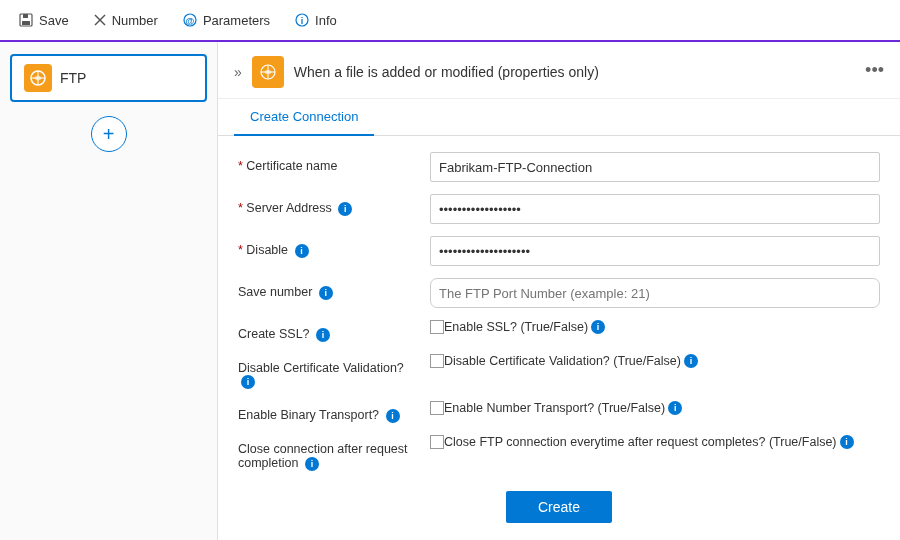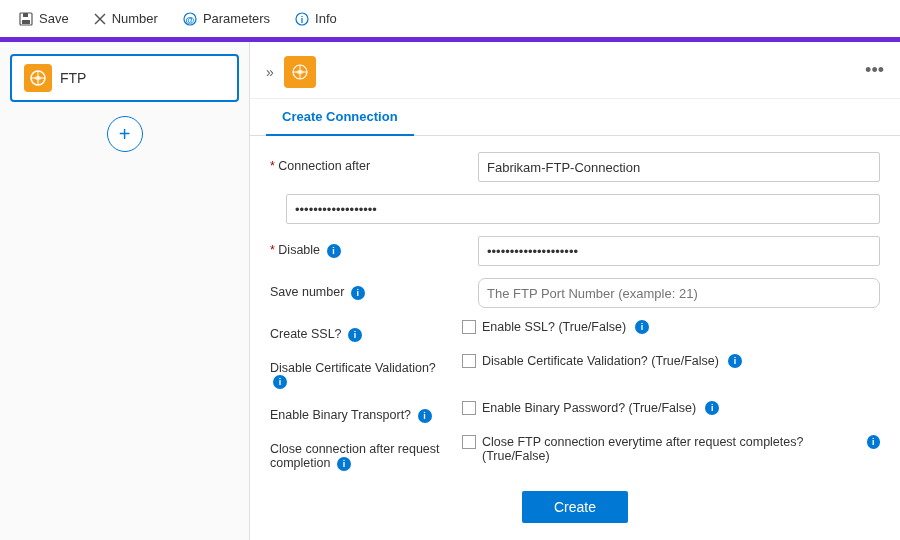--- a/index.html
+++ b/index.html
@@ -1,37 +1,37 @@
 <!DOCTYPE html>
 <html><head>
   <meta charset="utf-8">
   <style>
     * { box-sizing: border-box; margin: 0; padding: 0; }
     body { font-family: 'Segoe UI', sans-serif; font-size: 13px; background: #f5f5f5; width: 900px; height: 540px; overflow: hidden; }
 
     
     .toolbar {
       display: flex; align-items: center; gap: 16px;
-      padding: 8px 14px; border-bottom: 5px solid #6d28d9;
+      padding: 8px 14px; border-bottom: 2px solid #6d28d9;
       background: #fff; height: 42px;
     }
     .toolbar-btn {
       display: flex; align-items: center; gap: 5px;
       cursor: pointer; font-size: 13px; color: #333;
       background: none; border: none; padding: 2px 4px;
     }
 
     
     .main-layout {
       display: flex; height: calc(540px - 42px);
     }
 
     
     .sidebar {
-      width: 250px; background: #fafafa;
+      width: 218px; background: #fafafa;
       border-right: 1px solid #e0e0e0;
       padding: 12px 10px;
       display: flex; flex-direction: column; gap: 10px;
     }
     .ftp-node {
       display: flex; align-items: center; gap: 8px;
       border: 2px solid #0078d4; border-radius: 4px;
       padding: 8px 12px; background: #fff; cursor: pointer;
     }
     .ftp-icon-box {
@@ -79,21 +79,21 @@
     .tabs {
       display: flex; gap: 0; padding: 0 16px;
       border-bottom: 1px solid #ddd;
     }
     .tab {
       padding: 10px 16px; font-size: 13px; color: #555;
       cursor: pointer; border-bottom: 2px solid transparent;
       margin-bottom: -1px;
     }
     .tab.active {
-      color: #0078d4; border-bottom: 2px solid #0078d4; font-weight: 700;
+      color: #0078d4; border-bottom: 2px solid #0078d4; font-weight: 400;
     }
 
     
     .form-area { padding: 16px 20px; }
     .form-row {
       display: flex; align-items: flex-start; gap: 12px;
       margin-bottom: 12px;
     }
     .form-label {
       width: 180px; min-width: 180px; font-size: 12.5px; color: #333;
@@ -102,25 +102,25 @@
     .form-label .required { color: #a00; }
     .info-icon {
       display: inline-flex; align-items: center; justify-content: center;
       width: 14px; height: 14px; border-radius: 50%;
       background: #0078d4; color: #fff; font-size: 9px; font-weight: bold;
       cursor: pointer; margin-left: 3px; vertical-align: middle;
     }
     .form-control {
       flex: 1; height: 30px; border: 1px solid #ccc;
       border-radius: 2px; padding: 0 8px; font-size: 13px;
-      color: #333; background: #fff; margin-left: 16px;
+      color: #333; background: #fff;
     }
     .form-control.placeholder-text { color: #737373; border-radius: 7px; }
     .checkbox-area {
-      display: flex; gap: 6px; flex: 1;
+      display: flex; flex: 1;
     }
     .cb-box {
       width: 14px; height: 14px; border: 1px solid #999;
       background: #fff; display: inline-block; flex-shrink: 0; cursor: pointer;
     }
     .cb-text { font-size: 12.5px; color: #333; }
 
     
     .create-btn-row {
       display: flex; justify-content: center; margin-top: 20px;
@@ -191,39 +191,44 @@
     <div class="trigger-header">
       <button class="chevron-btn">»</button>
       <div class="trigger-icon-box">
         <svg width="18" height="18" viewBox="0 0 18 18" fill="none">
           <circle cx="9" cy="9" r="7" stroke="#fff" stroke-width="1.2" fill="none"></circle>
           <path d="M5 9 Q9 4 13 9 Q9 14 5 9Z" fill="#fff" opacity="0.6"></path>
           <line x1="9" y1="2" x2="9" y2="16" stroke="#fff" stroke-width="1"></line>
           <line x1="2" y1="9" x2="16" y2="9" stroke="#fff" stroke-width="1"></line>
         </svg>
       </div>
+      <span class="trigger-title">When a file is added or modified (properties only)</span>
       <button class="more-btn">•••</button>
     </div>
 
     <div class="tabs">
       <div class="tab active">
         <span>Create Connection</span>
       </div>
     </div>
 
     <div class="form-area">
 
       <div class="form-row">
         <div class="form-label">
-          <span class="required">* </span><span>Connection after</span>
+          <span class="required">* </span><span>Certificate name</span>
         </div>
         <input class="form-control" type="text" value="Fabrikam-FTP-Connection" style="">
       </div>
 
       <div class="form-row">
+        <div class="form-label">
+          <span class="required">* </span><span>Server Address</span>
+          <span class="info-icon">i</span>
+        </div>
         <input class="form-control" type="password" value="••••••••••••••••••" style="">
       </div>
 
 
       <div class="form-row">
         <div class="form-label">
           <span class="required">* </span><span>Disable</span>
           <span class="info-icon">i</span>
         </div>
         <input class="form-control" type="password" value="••••••••••••••••••••" style="">
@@ -261,21 +266,21 @@
         </div>
       </div>
 
       <div class="form-row">
         <div class="form-label">
           <span>Enable Binary Transport?</span>
           <span class="info-icon">i</span>
         </div>
         <div class="checkbox-area">
           <div class="cb-box"></div>
-          <span class="cb-text">Enable Binary Password? (True/False)</span>
+          <span class="cb-text">Enable Number Transport? (True/False)</span>
           <span class="info-icon">i</span>
         </div>
       </div>
 
       <div class="form-row">
         <div class="form-label">
           <span>Close connection after request completion</span>
           <span class="info-icon">i</span>
         </div>
         <div class="checkbox-area">

